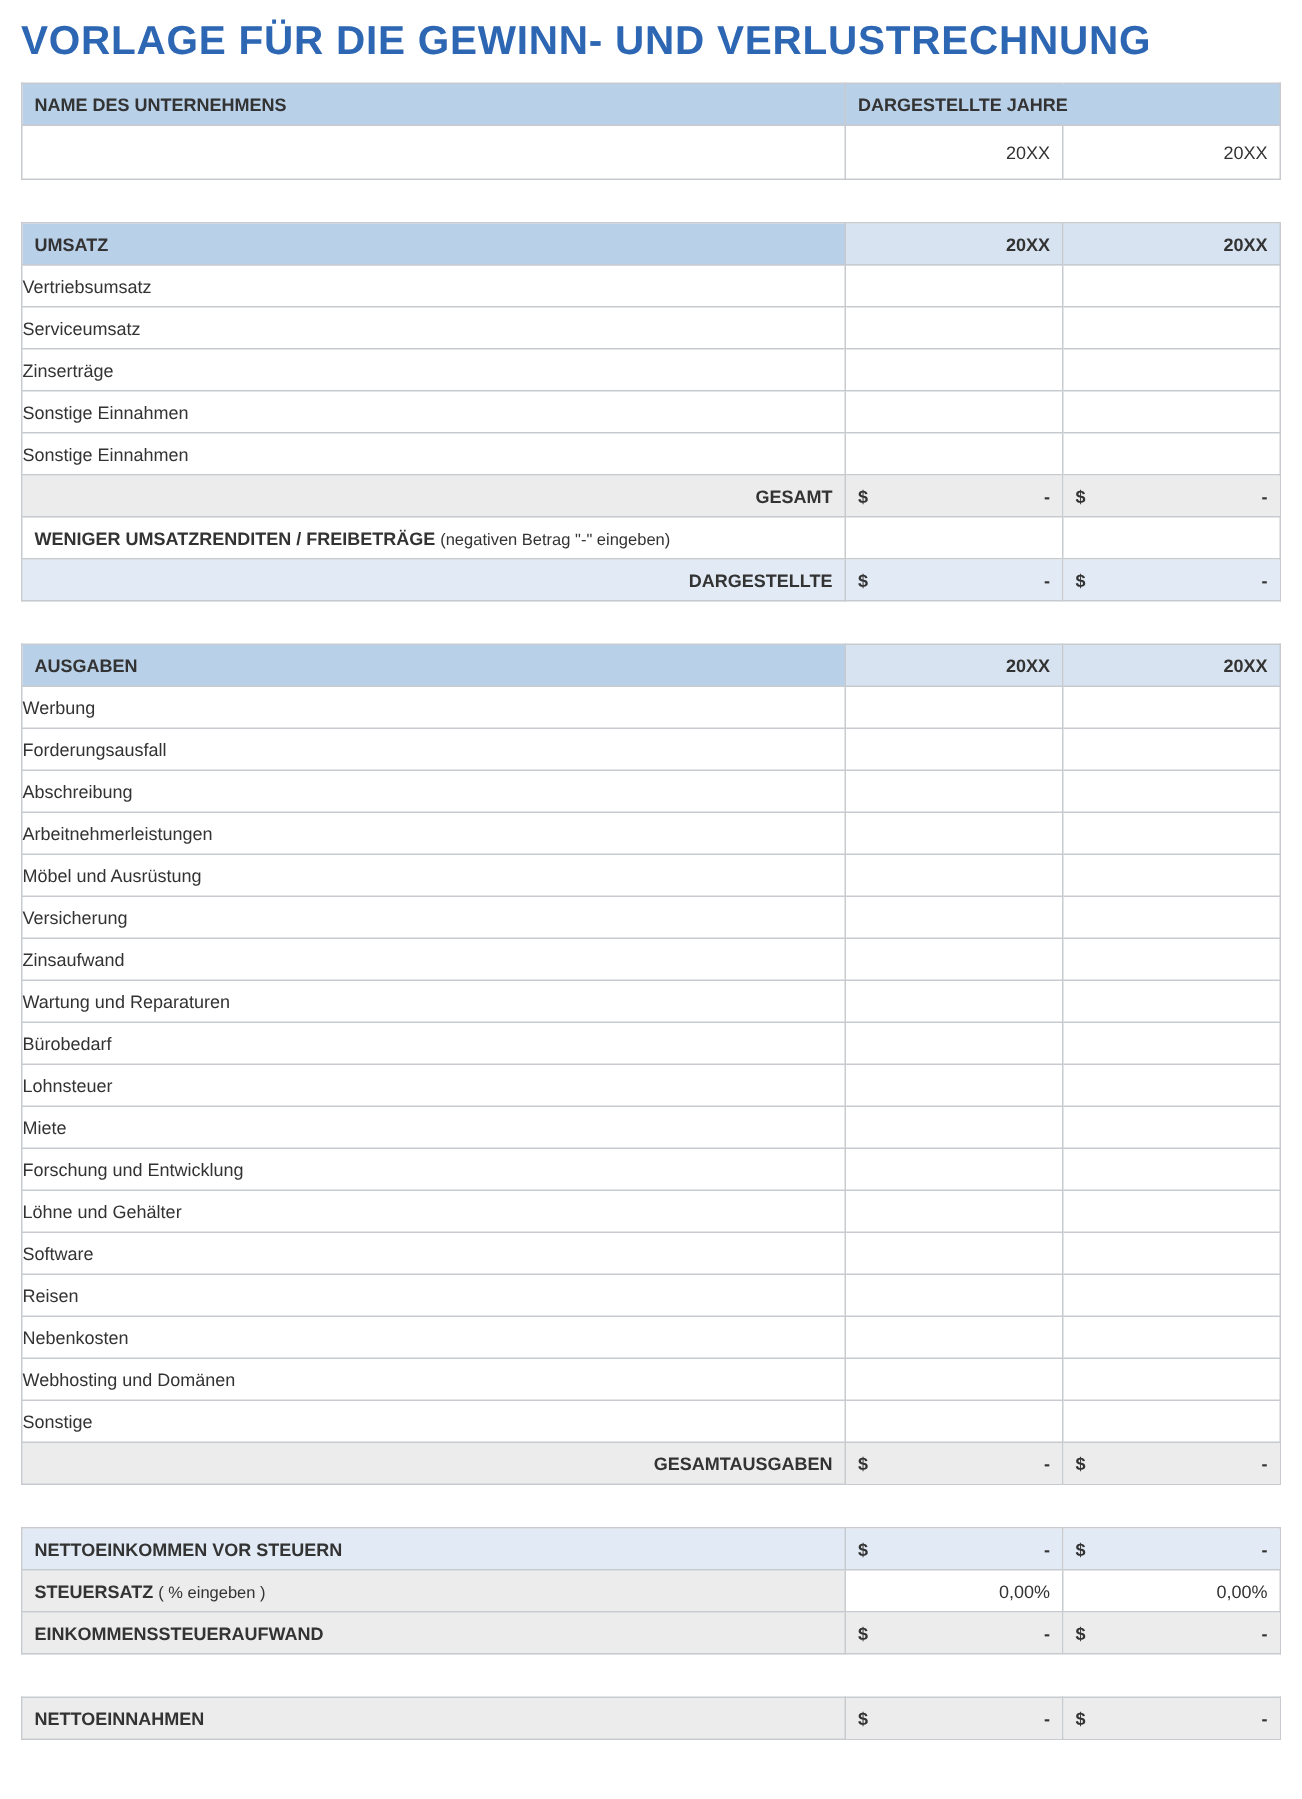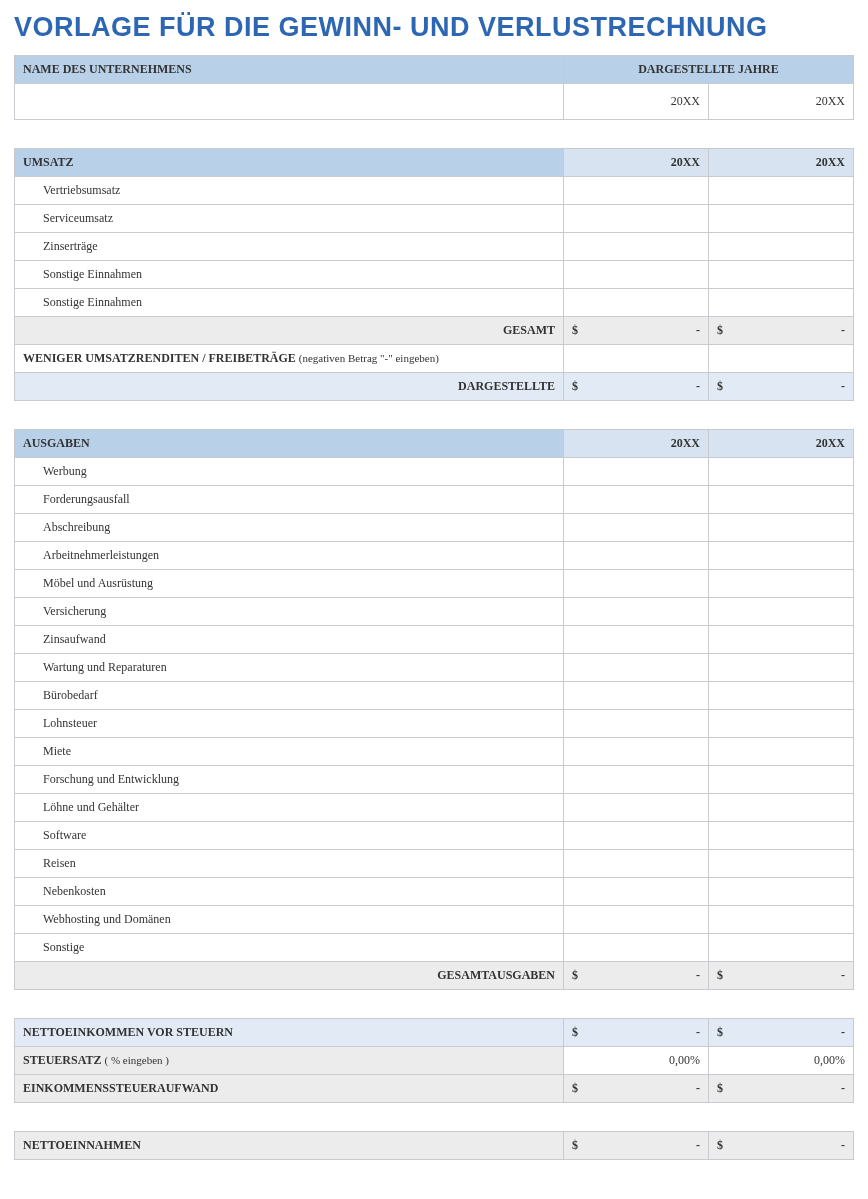--- a/index.html
+++ b/index.html
@@ -17,32 +17,31 @@
   h1.title {
     color: #2d67b3;
     font-weight: 700;
     font-size: 27px;
     letter-spacing: 0.5px;
     margin: 2px 0 12px 0;
   }
   table {
     width: 100%;
     border-collapse: collapse;
-    font-family: Liberation Serif, serif;
   }
   td, th {
     border: 1px solid #c7cbd0;
     padding: 6px 8px;
     height: 28px;
     vertical-align: middle;
     font-size: 12px;
   }
   .hdr-blue { background: #b9d0e9; font-weight: 700; }
   .hdr-blue-light { background: #d7e3f0; font-weight: 700; text-align: right; }
-  .row-label { padding-left: 28px; }
+  .row-label { padding-left: 0; }
   .note {
     font-style: italic;
     font-size: 12px;
     color: #555;
     margin: 8px 2px 6px 2px;
   }
   .sec { margin-top: 28px; }
   .col-val { width: 145px; }
   .money-cell { position: relative; text-align: right; }
   .money-sym { position: absolute; left: 8px; font-weight: 700; }
@@ -58,21 +57,21 @@
 </head>
 <body>
 
 <div class="page">
   <h1 class="title">VORLAGE FÜR DIE GEWINN- UND VERLUSTRECHNUNG</h1>
 
   <table>
     <tbody>
         <tr>
       <td class="hdr-blue" style="width:auto;">NAME DES UNTERNEHMENS</td>
-      <td class="hdr-blue" colspan="2" style="width:290px;text-align:center;">DARGESTELLTE JAHRE</td>
+      <td class="hdr-blue" colspan="2" style="width:290px;">DARGESTELLTE JAHRE</td>
     </tr>
     <tr>
       <td style="height:36px;"></td>
       <td class="right col-val">20XX</td>
       <td class="right col-val">20XX</td>
     </tr>
   </tbody>
     </table>
 
 

